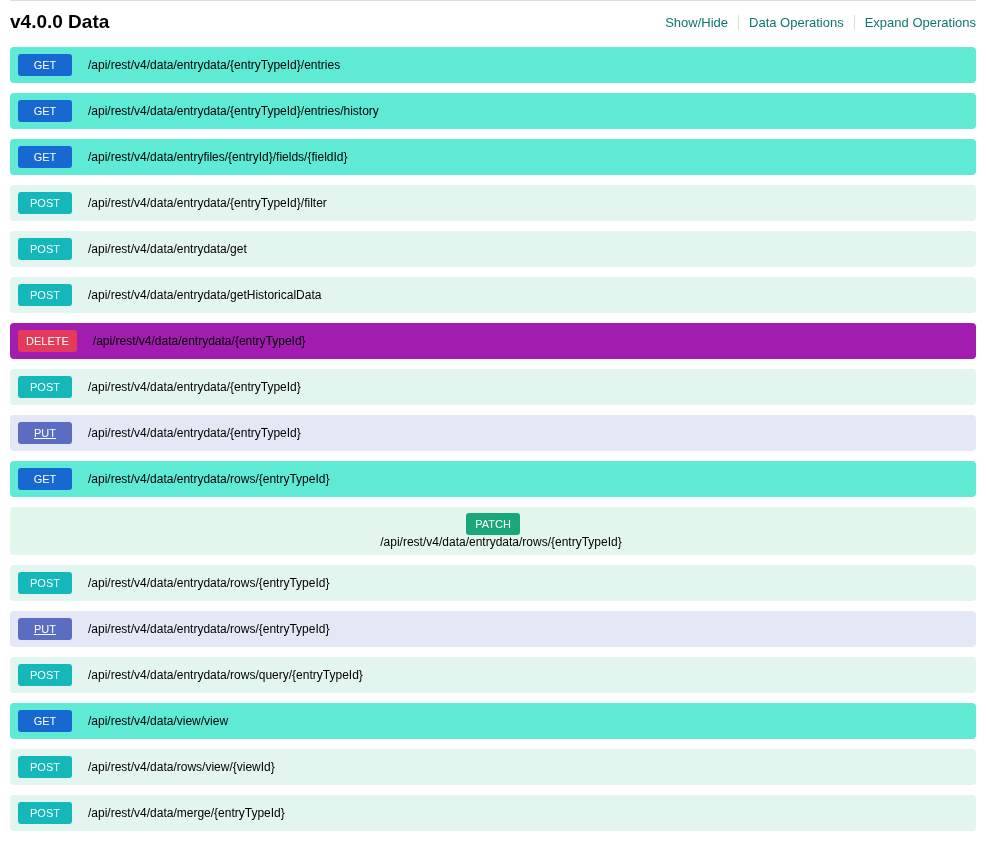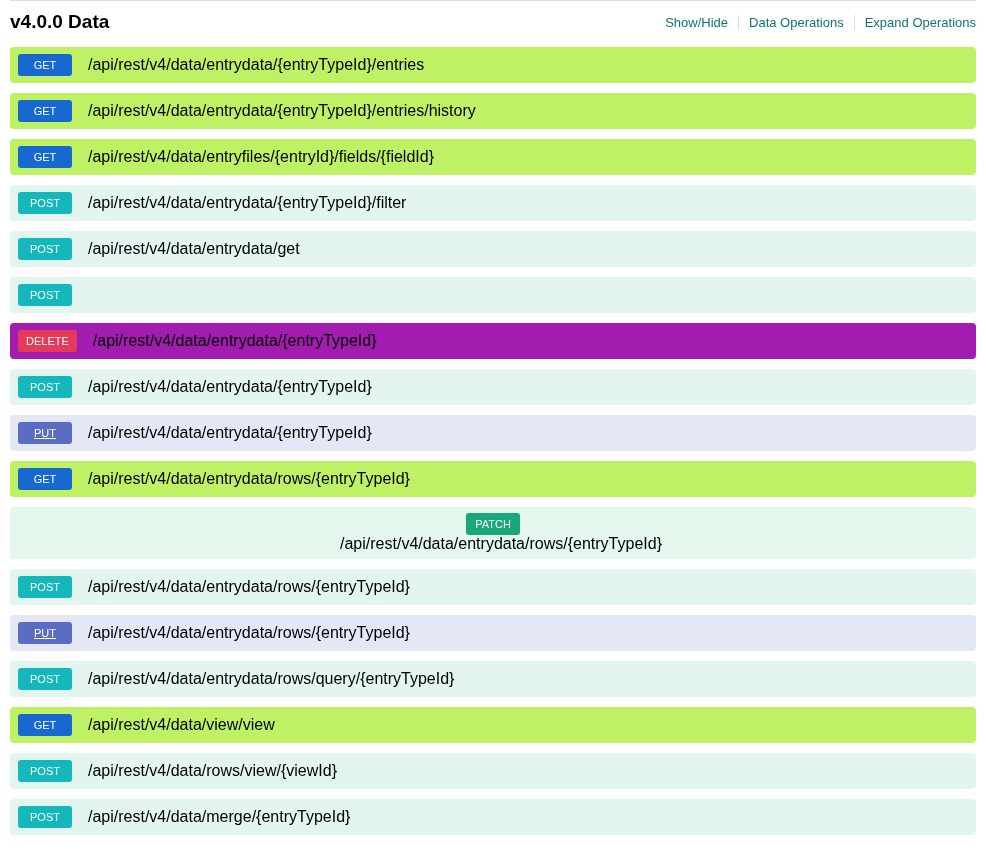--- a/index.html
+++ b/index.html
@@ -49,21 +49,21 @@
     }
     .operation {
       display: flex;
       align-items: center;
       border-radius: 4px;
       padding: 6px 8px;
       cursor: pointer;
       min-height: 36px;
     }
     .operation.get {
-      background: #bef264;
+      background: #5eead4;
     }
     .operation.post {
       background: #e2f5ef;
     }
     .operation.delete {
       background: #a21caf;
     }
     .operation.put {
       background: #e4e7f5;
     }
@@ -95,21 +95,21 @@
       background: #e53b5a;
     }
     .method-badge.put {
       background: #5a6dc2;
       text-decoration: underline;
     }
     .method-badge.patch {
       background: #1aa779;
     }
     .operation-path {
-      font-size: 16px;
+      font-size: 12px;
       color: #000;
       margin-left: 16px;
       word-break: break-all;
     }
   </style>
 </head>
 <body>
 
 <div class="section-header">
   <div class="section-title">v4.0.0 Data</div>
@@ -136,20 +136,21 @@
     <div class="operation post">
       <span class="method-badge post">POST</span>
       <span class="operation-path">/api/rest/v4/data/entrydata/{entryTypeId}/filter</span>
     </div>
     <div class="operation post">
       <span class="method-badge post">POST</span>
       <span class="operation-path">/api/rest/v4/data/entrydata/get</span>
     </div>
     <div class="operation post">
       <span class="method-badge post">POST</span>
+      <span class="operation-path">/api/rest/v4/data/entrydata/getHistoricalData</span>
     </div>
     <div class="operation delete">
       <span class="method-badge delete">DELETE</span>
       <span class="operation-path">/api/rest/v4/data/entrydata/{entryTypeId}</span>
     </div>
     <div class="operation post">
       <span class="method-badge post">POST</span>
       <span class="operation-path">/api/rest/v4/data/entrydata/{entryTypeId}</span>
     </div>
     <div class="operation put">

